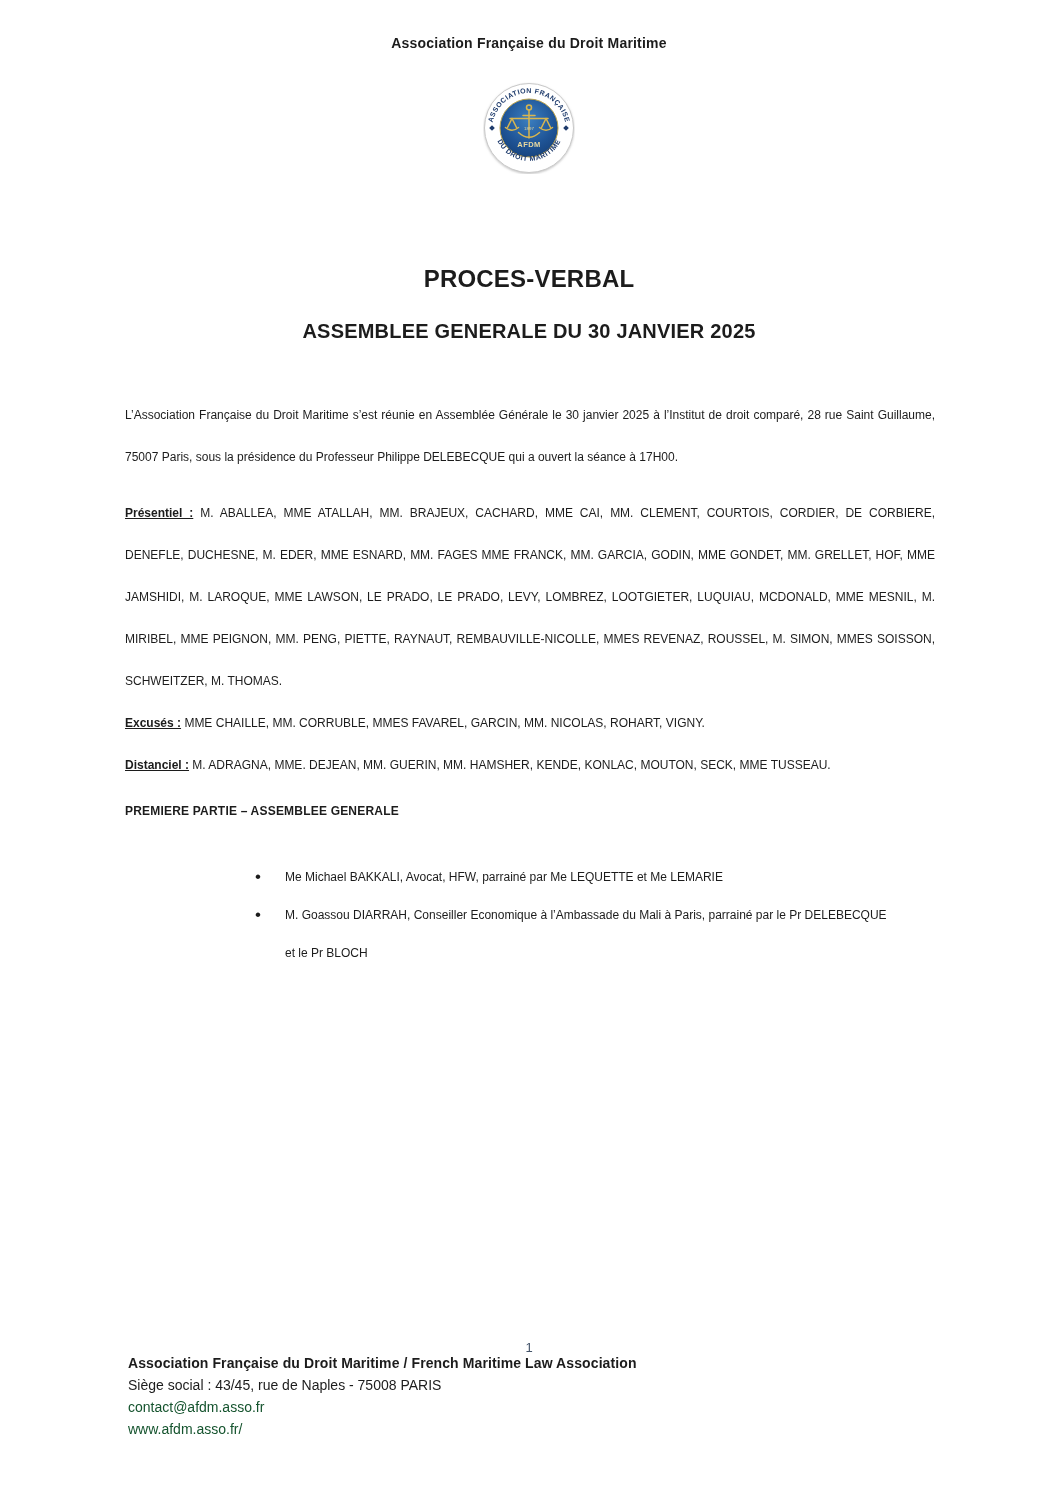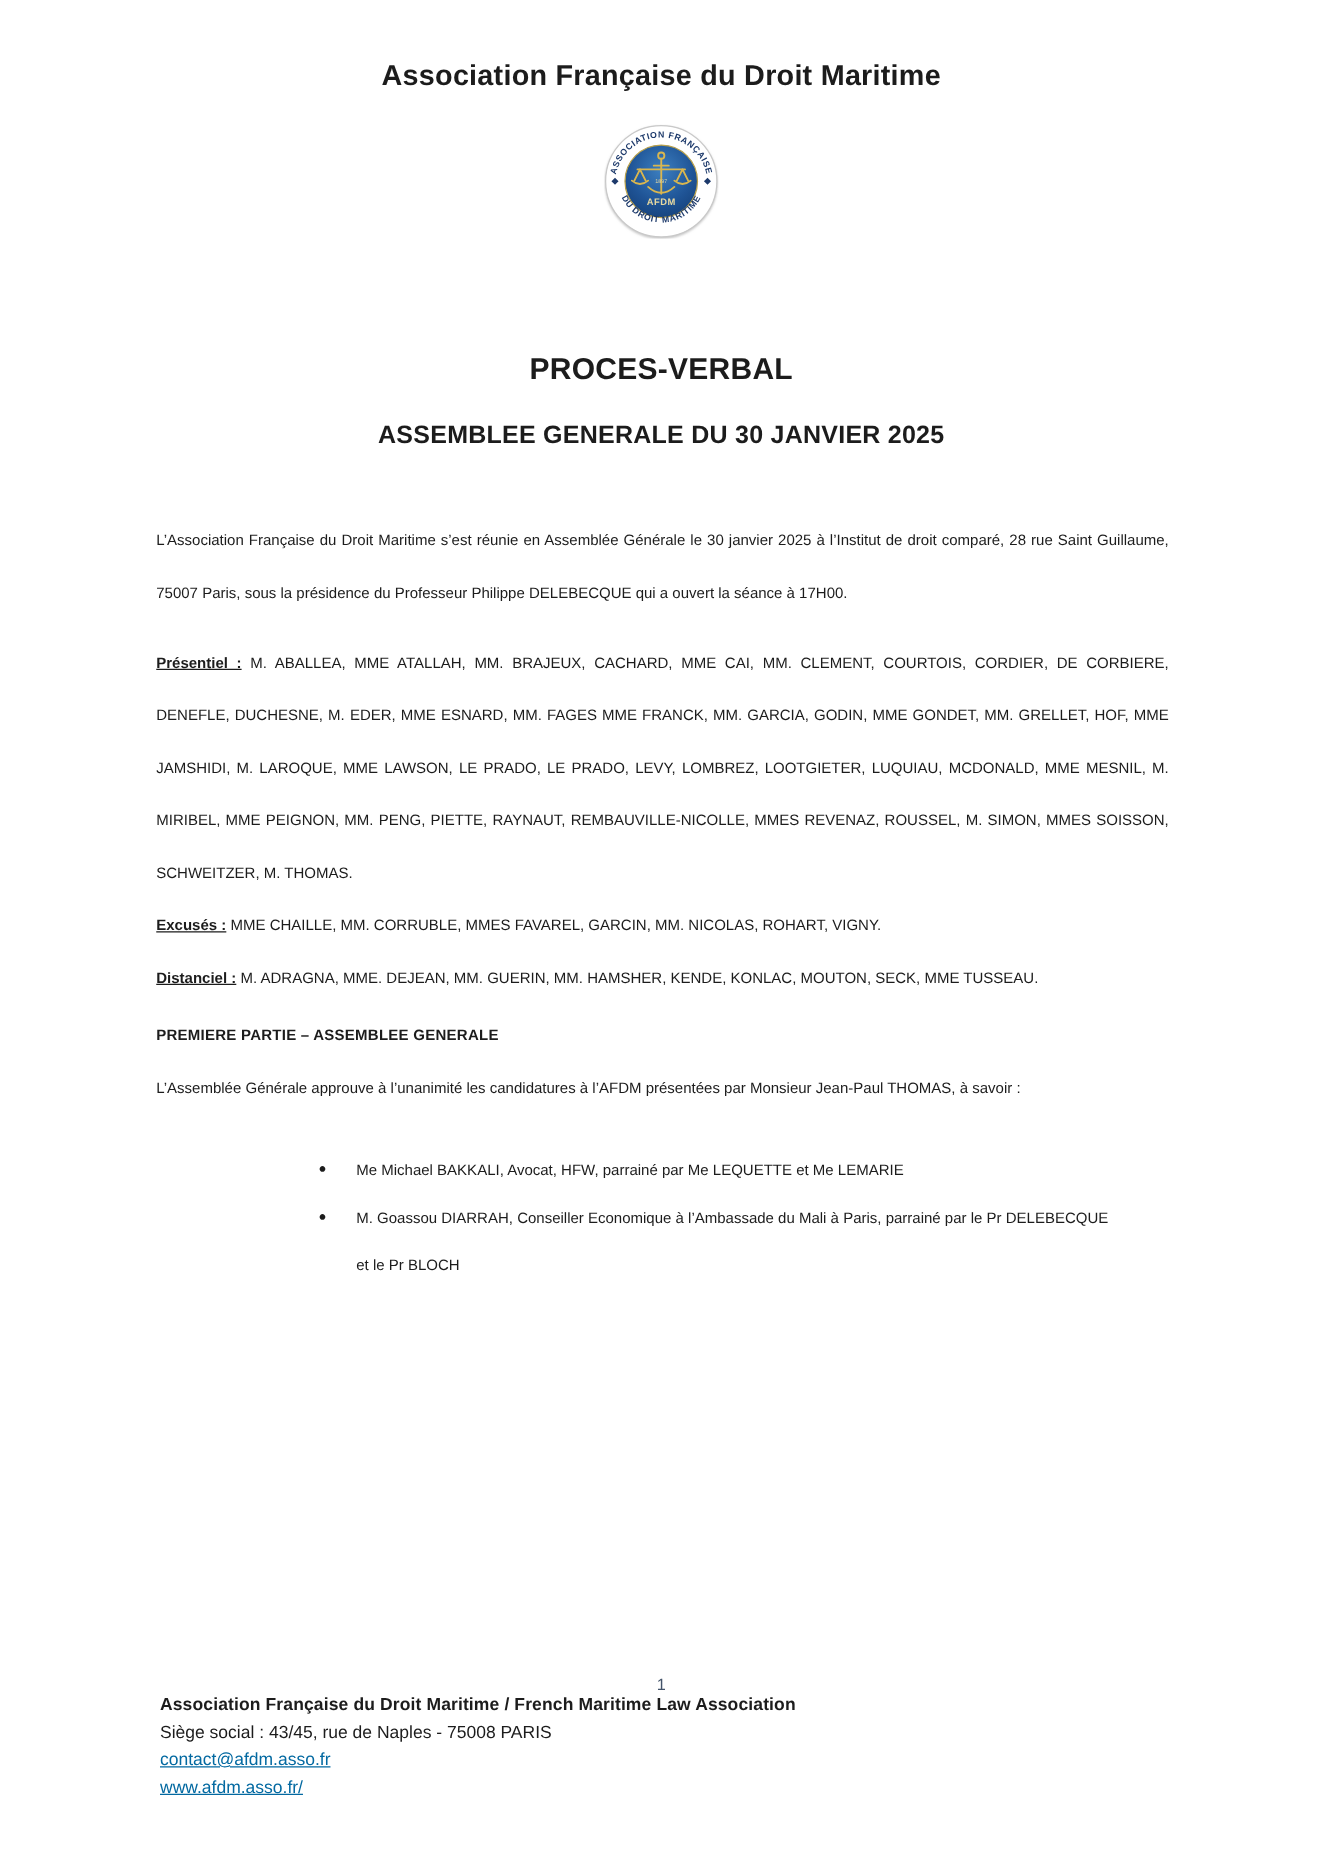--- a/index.html
+++ b/index.html
@@ -5,23 +5,23 @@
   html,body { margin:0; padding:0; background:#ffffff; }
   .page {
     position:relative;
     width:1058px; height:1497px;
     background:#ffffff;
     font-family:"Liberation Sans", sans-serif;
     color:#1c1c1c;
     overflow:hidden;
   }
   .header-title {
-    padding-top:49px;
+    padding-top:32px;
     text-align:center;
-    font-size:23px;
+    font-size:14px;
     font-weight:bold;
     line-height:22px;
     letter-spacing:0.2px;
   }
   .logo-wrap { display:flex; justify-content:center; margin-top:28px; }
   .doc-title1 {
     margin-top:90px;
     text-align:center;
     font-size:24px; font-weight:bold; line-height:30px;
     letter-spacing:0.2px;
@@ -82,22 +82,21 @@
     color:#44546a;
   }
   .footer {
     position:absolute;
     top:1352px; left:128px; right:123px;
     font-size:14px;
     line-height:22px;
   }
   .footer-org { font-weight:bold; letter-spacing:0.1px; }
   .footer a, .footer .link {
-    color:#0369a1;
-    text-decoration:underline;
+    color:#14532d;
     cursor:pointer;
   }
   .link-line { line-height:22px; }
 </style>
 </head>
 <body>
 
 <div class="page">
 
   <div class="header-title">Association Française du Droit Maritime</div>
@@ -153,21 +152,20 @@
 
     <p class="para gap-sm"><span class="label-underline">Présentiel :</span><span> M. ABALLEA, MME ATALLAH, MM. BRAJEUX, CACHARD, MME CAI, MM. CLEMENT, COURTOIS, CORDIER, DE CORBIERE, DENEFLE, DUCHESNE, M. EDER, MME ESNARD, MM. FAGES MME FRANCK, MM. GARCIA, GODIN, MME GONDET, MM. GRELLET, HOF, MME JAMSHIDI, M. LAROQUE, MME LAWSON, LE PRADO, LE PRADO, LEVY, LOMBREZ, LOOTGIETER, LUQUIAU, MCDONALD, MME MESNIL, M. MIRIBEL, MME PEIGNON, MM. PENG, PIETTE, RAYNAUT, REMBAUVILLE-NICOLLE, MMES REVENAZ, ROUSSEL, M. SIMON, MMES SOISSON, SCHWEITZER, M. THOMAS.</span></p>
 
     <p class="para"><span class="label-underline">Excusés :</span><span> MME CHAILLE, MM. CORRUBLE, MMES FAVAREL, GARCIN, MM. NICOLAS, ROHART, VIGNY.</span></p>
 
     <p class="para"><span class="label-underline">Distanciel :</span><span> M. ADRAGNA, MME. DEJEAN, MM. GUERIN, MM. HAMSHER, KENDE, KONLAC, MOUTON, SECK, MME TUSSEAU.</span></p>
 
     <p class="part-heading">PREMIERE PARTIE – ASSEMBLEE GENERALE</p>
 
 
-    <p class="para">L’Assemblée Générale approuve à l’unanimité les candidatures à l’AFDM présentées par Monsieur Jean-Paul THOMAS, à savoir :</p>
 
     <ul class="bullets">
       <li>Me Michael BAKKALI, Avocat, HFW, parrainé par Me LEQUETTE et Me LEMARIE</li>
       <li>M. Goassou DIARRAH, Conseiller Economique à l’Ambassade du Mali à Paris, parrainé par le Pr DELEBECQUE et le Pr BLOCH</li>
     </ul>
 
   </div>
 
   <div class="page-number">1</div>
 

